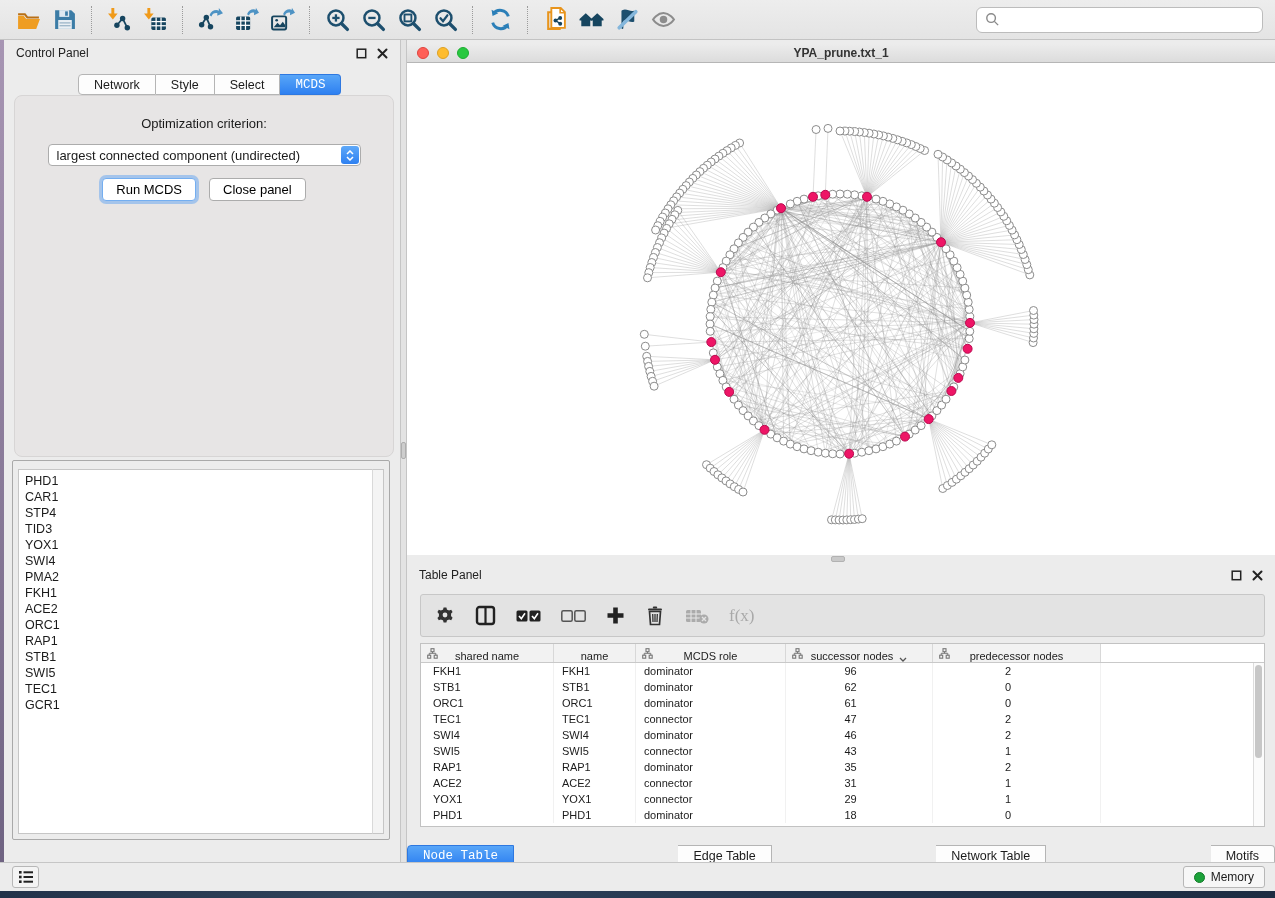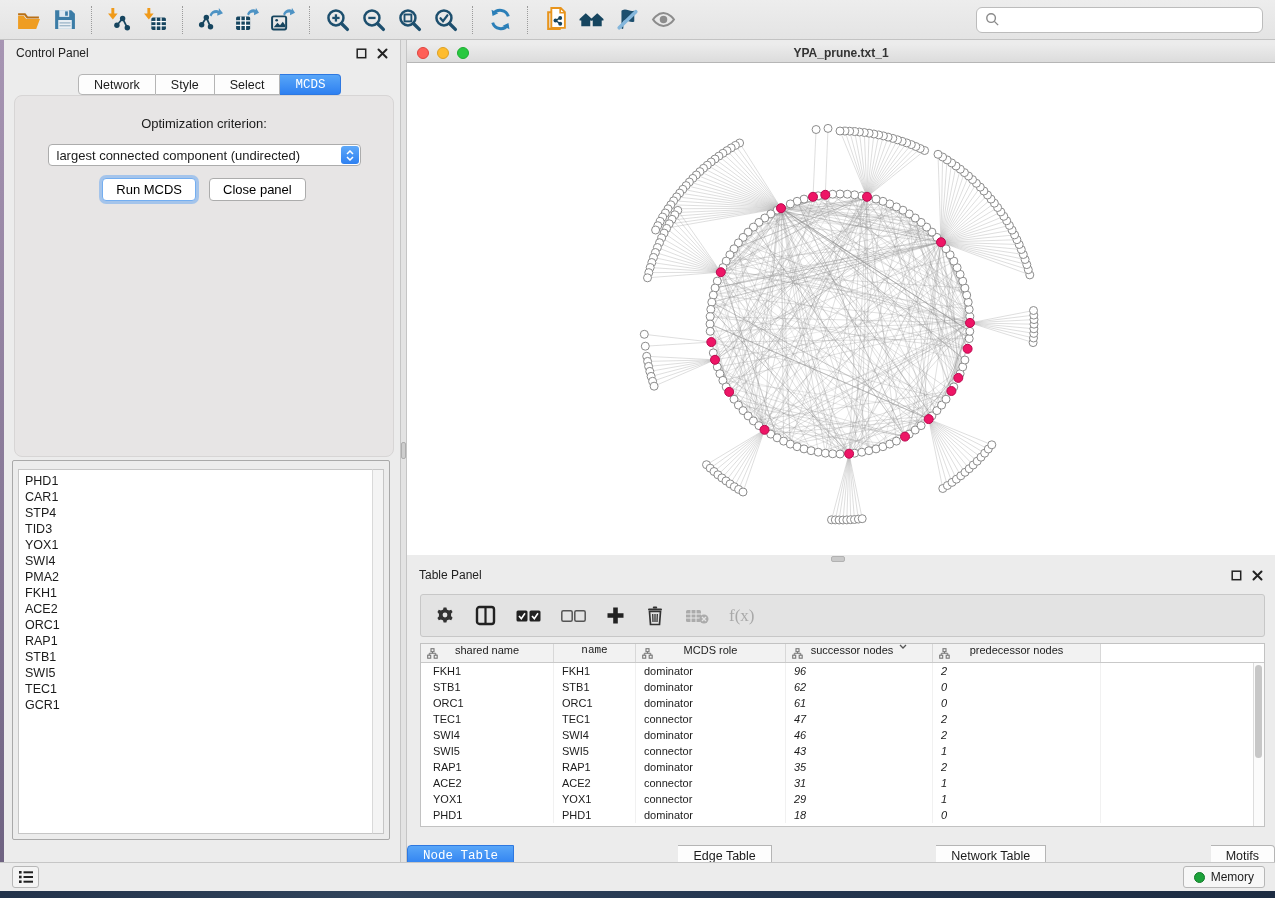--- a/index.html
+++ b/index.html
@@ -80,25 +80,25 @@
   .table-panel { position:absolute; left:407px; top:562px; width:868px; height:300px; background:#ececec; }
   .tp-toolbar { position:absolute; left:13px; top:32px; width:845px; height:43px; background:#e3e3e3;
     border:1px solid #c7c7c7; border-radius:3px; display:flex; align-items:center; padding-left:14px; gap:20px; }
   .tp-tool { display:flex; align-items:center; justify-content:center; }
   .tp-tool svg { display:block; }
   .fx-label { font-family:"Liberation Serif",serif; font-size:17px; color:#a9a9a9; }
   .grid-table { position:absolute; left:13px; top:81px; width:845px; height:184px; background:#fff;
     border:1px solid #c2c2c2; overflow:hidden; }
   .thead { display:flex; height:19px; border-bottom:1px solid #c9c9c9; }
   .th { position:relative; background:#f2f2f2; border-right:1px solid #d8d8d8; font-size:11px;
-    display:flex; align-items:flex-start; justify-content:center; gap:4px; color:#222; }
+    display:flex; align-items:flex-end; justify-content:center; gap:4px; color:#222; }
   .th .tree-ic { position:absolute; left:6px; top:4px; }
   .trow { display:flex; height:16px; align-items:center; }
   .td { font-size:11px; padding:0 8px; white-space:nowrap; overflow:hidden; border-right:1px solid #f1f1f1; height:16px; line-height:16px; }
-  .td.num { text-align:left; padding-right:25px;font-style:italic; }
+  .td.num { text-align:center; padding-right:25px; }
   .td.first { padding-left:12px; }
   .tbl-scroll { position:absolute; right:0; top:19px; bottom:0; width:11px; background:#fbfbfb; border-left:1px solid #ddd; }
   .tbl-thumb { position:absolute; left:1px; top:2px; width:7px; height:93px; background:#c7c7c7; border-radius:4px; }
   .tp-tabs { position:absolute; left:0; right:0; top:283px; display:flex; justify-content:space-between; }
   .sort-ic { margin-left:2px; }
 
   
   .status-bar { position:absolute; left:0; top:862px; width:1275px; height:29px; background:#ececec;
     border-top:1px solid #c6c6c6; display:flex; align-items:center; }
   .list-btn { margin-left:12px; width:27px; height:22px; background:#f4f4f4; border:1px solid #b7b7b7;
@@ -1189,21 +1189,21 @@
       <div class="thead">
           <div class="th" style="width: 133px;">
             <svg class="tree-ic" width="11" height="11" viewBox="0 0 11 11">
               <rect x="4" y="0.7" width="3" height="3" fill="none" stroke="#777" stroke-width="1.1"></rect>
               <rect x="0.7" y="7.2" width="3" height="3" fill="none" stroke="#777" stroke-width="1.1"></rect>
               <rect x="7.2" y="7.2" width="3" height="3" fill="none" stroke="#777" stroke-width="1.1"></rect>
               <path d="M5.5 3.7v1.6M2.2 7.2V5.3h6.6v1.9" fill="none" stroke="#777" stroke-width="1"></path>
             </svg>
             <span>shared name</span>
           </div>
-          <div class="th" style="width: 82px; font-family: Liberation Mono, monospace;">
+          <div class="th" style="width: 82px;">
             <span>name</span>
           </div>
           <div class="th" style="width: 150px;">
             <svg class="tree-ic" width="11" height="11" viewBox="0 0 11 11">
               <rect x="4" y="0.7" width="3" height="3" fill="none" stroke="#777" stroke-width="1.1"></rect>
               <rect x="0.7" y="7.2" width="3" height="3" fill="none" stroke="#777" stroke-width="1.1"></rect>
               <rect x="7.2" y="7.2" width="3" height="3" fill="none" stroke="#777" stroke-width="1.1"></rect>
               <path d="M5.5 3.7v1.6M2.2 7.2V5.3h6.6v1.9" fill="none" stroke="#777" stroke-width="1"></path>
             </svg>
             <span>MCDS role</span>

